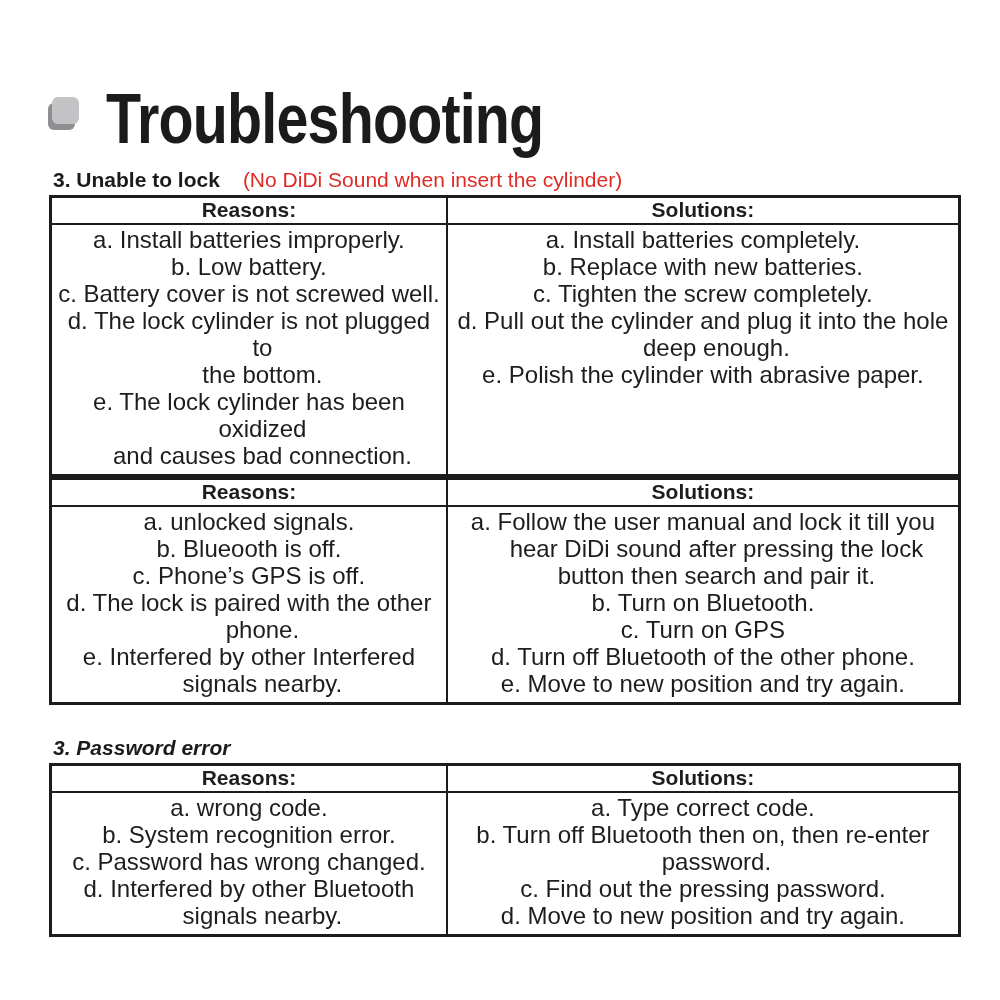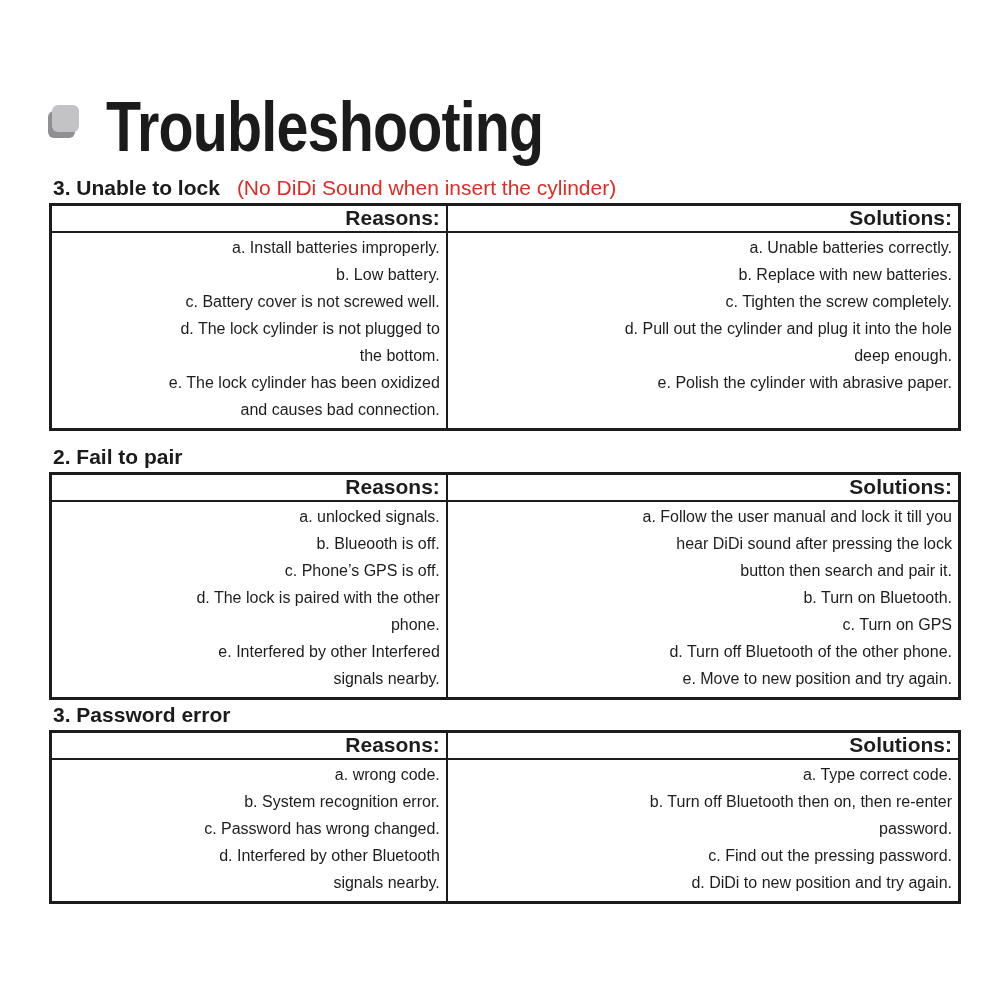--- a/index.html
+++ b/index.html
@@ -8,21 +8,21 @@
     width: 1000px; height: 1000px;
     background: #ffffff;
   }
   body {
     font-family: "Liberation Sans", "DejaVu Sans", sans-serif;
     color: #1d1d1d;
     position: relative;
   }
   .content {
     position: absolute;
-    left: 49px; top: 8px;
+    left: 49px; top: 0;
     width: 912px;
   }
   .title-row {
     display: flex;
     align-items: flex-start;
     margin-top: 84px;
     height: 70px;
   }
   .bullet {
     flex: none;
@@ -45,45 +45,45 @@
     color: #1b1b1b;
   }
   .sec-heading {
     margin: 13px 0 2px 4px;
     font-size: 21px;
     line-height: 26px;
     font-weight: bold;
     color: #1b1b1b;
     white-space: nowrap;
   }
-  .sec-heading.sp3 { margin-top: 2px; }
+  .sec-heading.sp3 { margin-top: 30px; font-style: italic; }
   .sec-heading-note {
     font-weight: normal;
-    margin-left: 17px;
+    margin-left: 23px;
   }
   table.ts-table {
     width: 100%;
     border-collapse: collapse;
     border: 3px solid #1c1c1c;
     table-layout: fixed;
   }
   .col-reasons { width: 43.6%; }
   .ts-table th, .ts-table td {
     border: 2px solid #1c1c1c;
     vertical-align: top;
-    text-align: right;
+    text-align: center;
   }
   .ts-table th {
     font-size: 21px;
     line-height: 22px;
     padding: 1px 6px 2px 6px;
     font-weight: bold;
   }
   .ts-table td {
-    font-size: 16px;
+    font-size: 24px;
     line-height: 27px;
     padding: 1px 6px 5px 6px;
     border-radius: 8px;
   }
   .item {
     padding-left: 27px;
     text-indent: -27px;
     white-space: pre-line;
   }
 </style>
@@ -116,34 +116,31 @@
         <td>
           <div class="item">a. Install batteries improperly.</div>
           <div class="item">b. Low battery.</div>
           <div class="item">c. Battery cover is not screwed well.</div>
           <div class="item">d. The lock cylinder is not plugged to
 the bottom.</div>
           <div class="item">e. The lock cylinder has been oxidized
 and causes bad connection.</div>
         </td>
         <td>
-          <div class="item">a. Unable batteries correctly.</div>
+          <div class="item">a. Install batteries completely.</div>
           <div class="item">b. Replace with new batteries.</div>
           <div class="item">c. Tighten the screw completely.</div>
           <div class="item">d. Pull out the cylinder and plug it into the hole
 deep enough.</div>
           <div class="item">e. Polish the cylinder with abrasive paper.</div>
         </td>
       </tr>
     </tbody>
   </table>
 
-  <div class="sec-heading">
-    <span>2. Fail to pair</span>
-  </div>
   <table class="ts-table">
     <colgroup>
         <col class="col-reasons">
         <col>
       </colgroup>
     <thead>
       <tr>
         <th>Reasons:</th>
         <th>Solutions:</th>
       </tr>
@@ -193,19 +190,19 @@
           <div class="item">b. System recognition error.</div>
           <div class="item">c. Password has wrong changed.</div>
           <div class="item">d. Interfered by other Bluetooth
 signals nearby.</div>
         </td>
         <td>
           <div class="item">a. Type correct code.</div>
           <div class="item">b. Turn off Bluetooth then on, then re-enter
 password.</div>
           <div class="item">c. Find out the pressing password.</div>
-          <div class="item">d. DiDi to new position and try again.</div>
+          <div class="item">d. Move to new position and try again.</div>
         </td>
       </tr>
     </tbody>
   </table>
 
 </div>
 
 </body></html>

